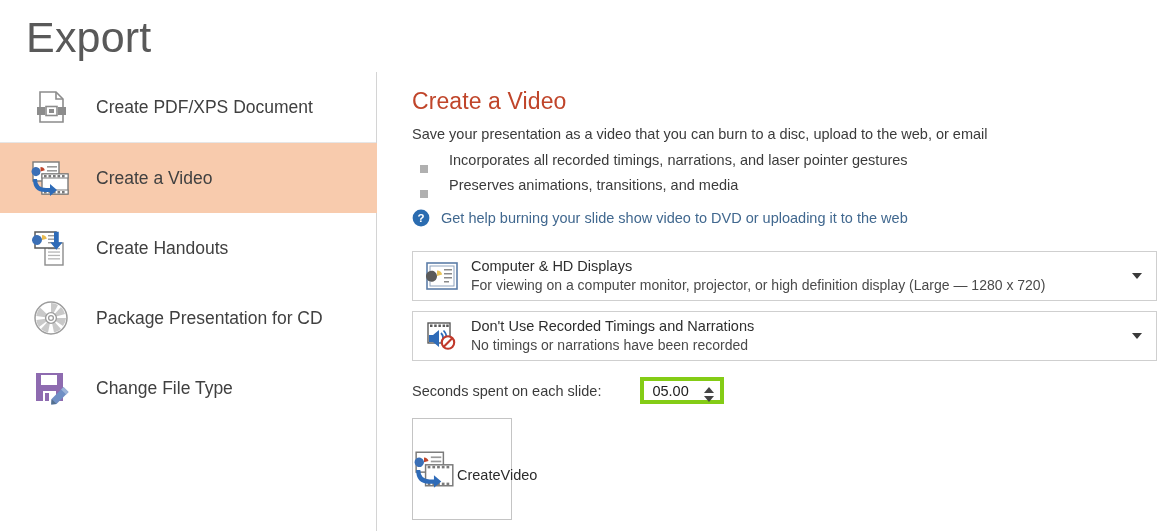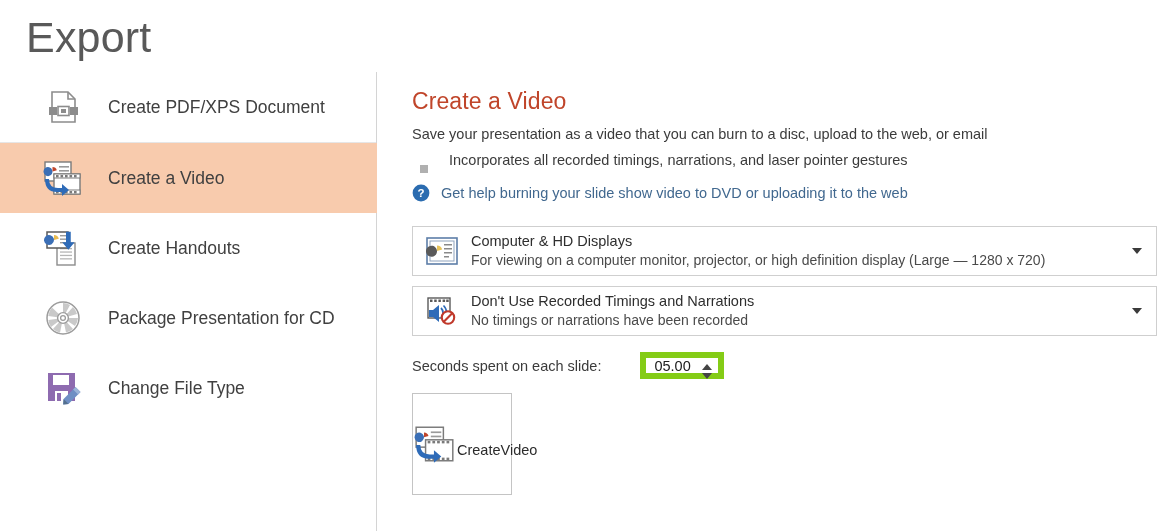--- a/index.html
+++ b/index.html
@@ -32,21 +32,21 @@
   }
   .sidebar-divider {
     position:absolute; right:0; top:0; width:1px; height:459px;
     background:#d4d4d4;
   }
   .side-item {
     position: relative;
     display: flex;
     align-items: center;
     height: 70px;
-    padding-left: 40px;
+    padding-left: 28px;
     cursor: pointer;
   }
   .side-item .ico {
     width: 46px; height: 46px;
     flex: 0 0 46px;
     display: flex; align-items: center; justify-content: center;
     margin-right: 22px;
   }
   .side-item .lbl {
     font-size: 17.5px;
@@ -144,21 +144,21 @@
   .sec-row {
     display: flex; align-items: center;
     margin-top: 16px;
     height: 27px;
     gap: 29px;
   }
   .sec-lbl { font-size: 14.5px; color: #3b3b3b; margin-right: 10px; }
   .spin {
     position: relative;
     width: 84px; height: 27px;
-    border: 6px solid #84cc16;
+    border: 4px solid #84cc16;
     background: #fff;
     display: flex; align-items: center;
   }
   .spin input {
     border: 0; outline: 0;
     width: 58px;
     margin-left: 6px;
     font-family: "Liberation Sans", sans-serif;
     font-size: 14.5px;
     color: #202020;
@@ -315,20 +315,24 @@
   <div class="content">
 
     <div class="c-heading">Create a Video</div>
     <div class="c-sub">Save your presentation as a video that you can burn to a disc, upload to the web, or email</div>
 
     <ul class="c-bullets">
       <li>
         <span class="bsq"></span>
         <span>Incorporates all recorded timings, narrations, and laser pointer gestures</span>
       </li>
+      <li>
+        <span class="bsq"></span>
+        <span>Preserves animations, transitions, and media</span>
+      </li>
     </ul>
 
     <div class="help-row">
       <span class="qmark">
         <svg width="18" height="18" viewBox="0 0 18 18">
           <circle cx="9" cy="9" r="8.4" fill="#2b6cb0"></circle>
           <text x="9" y="13.4" font-family="Liberation Sans, sans-serif" font-size="11.5" font-weight="bold" fill="#ffffff" text-anchor="middle">?</text>
         </svg>
       </span>
       <span class="help-link">Get help burning your slide show video to DVD or uploading it to the web</span>

